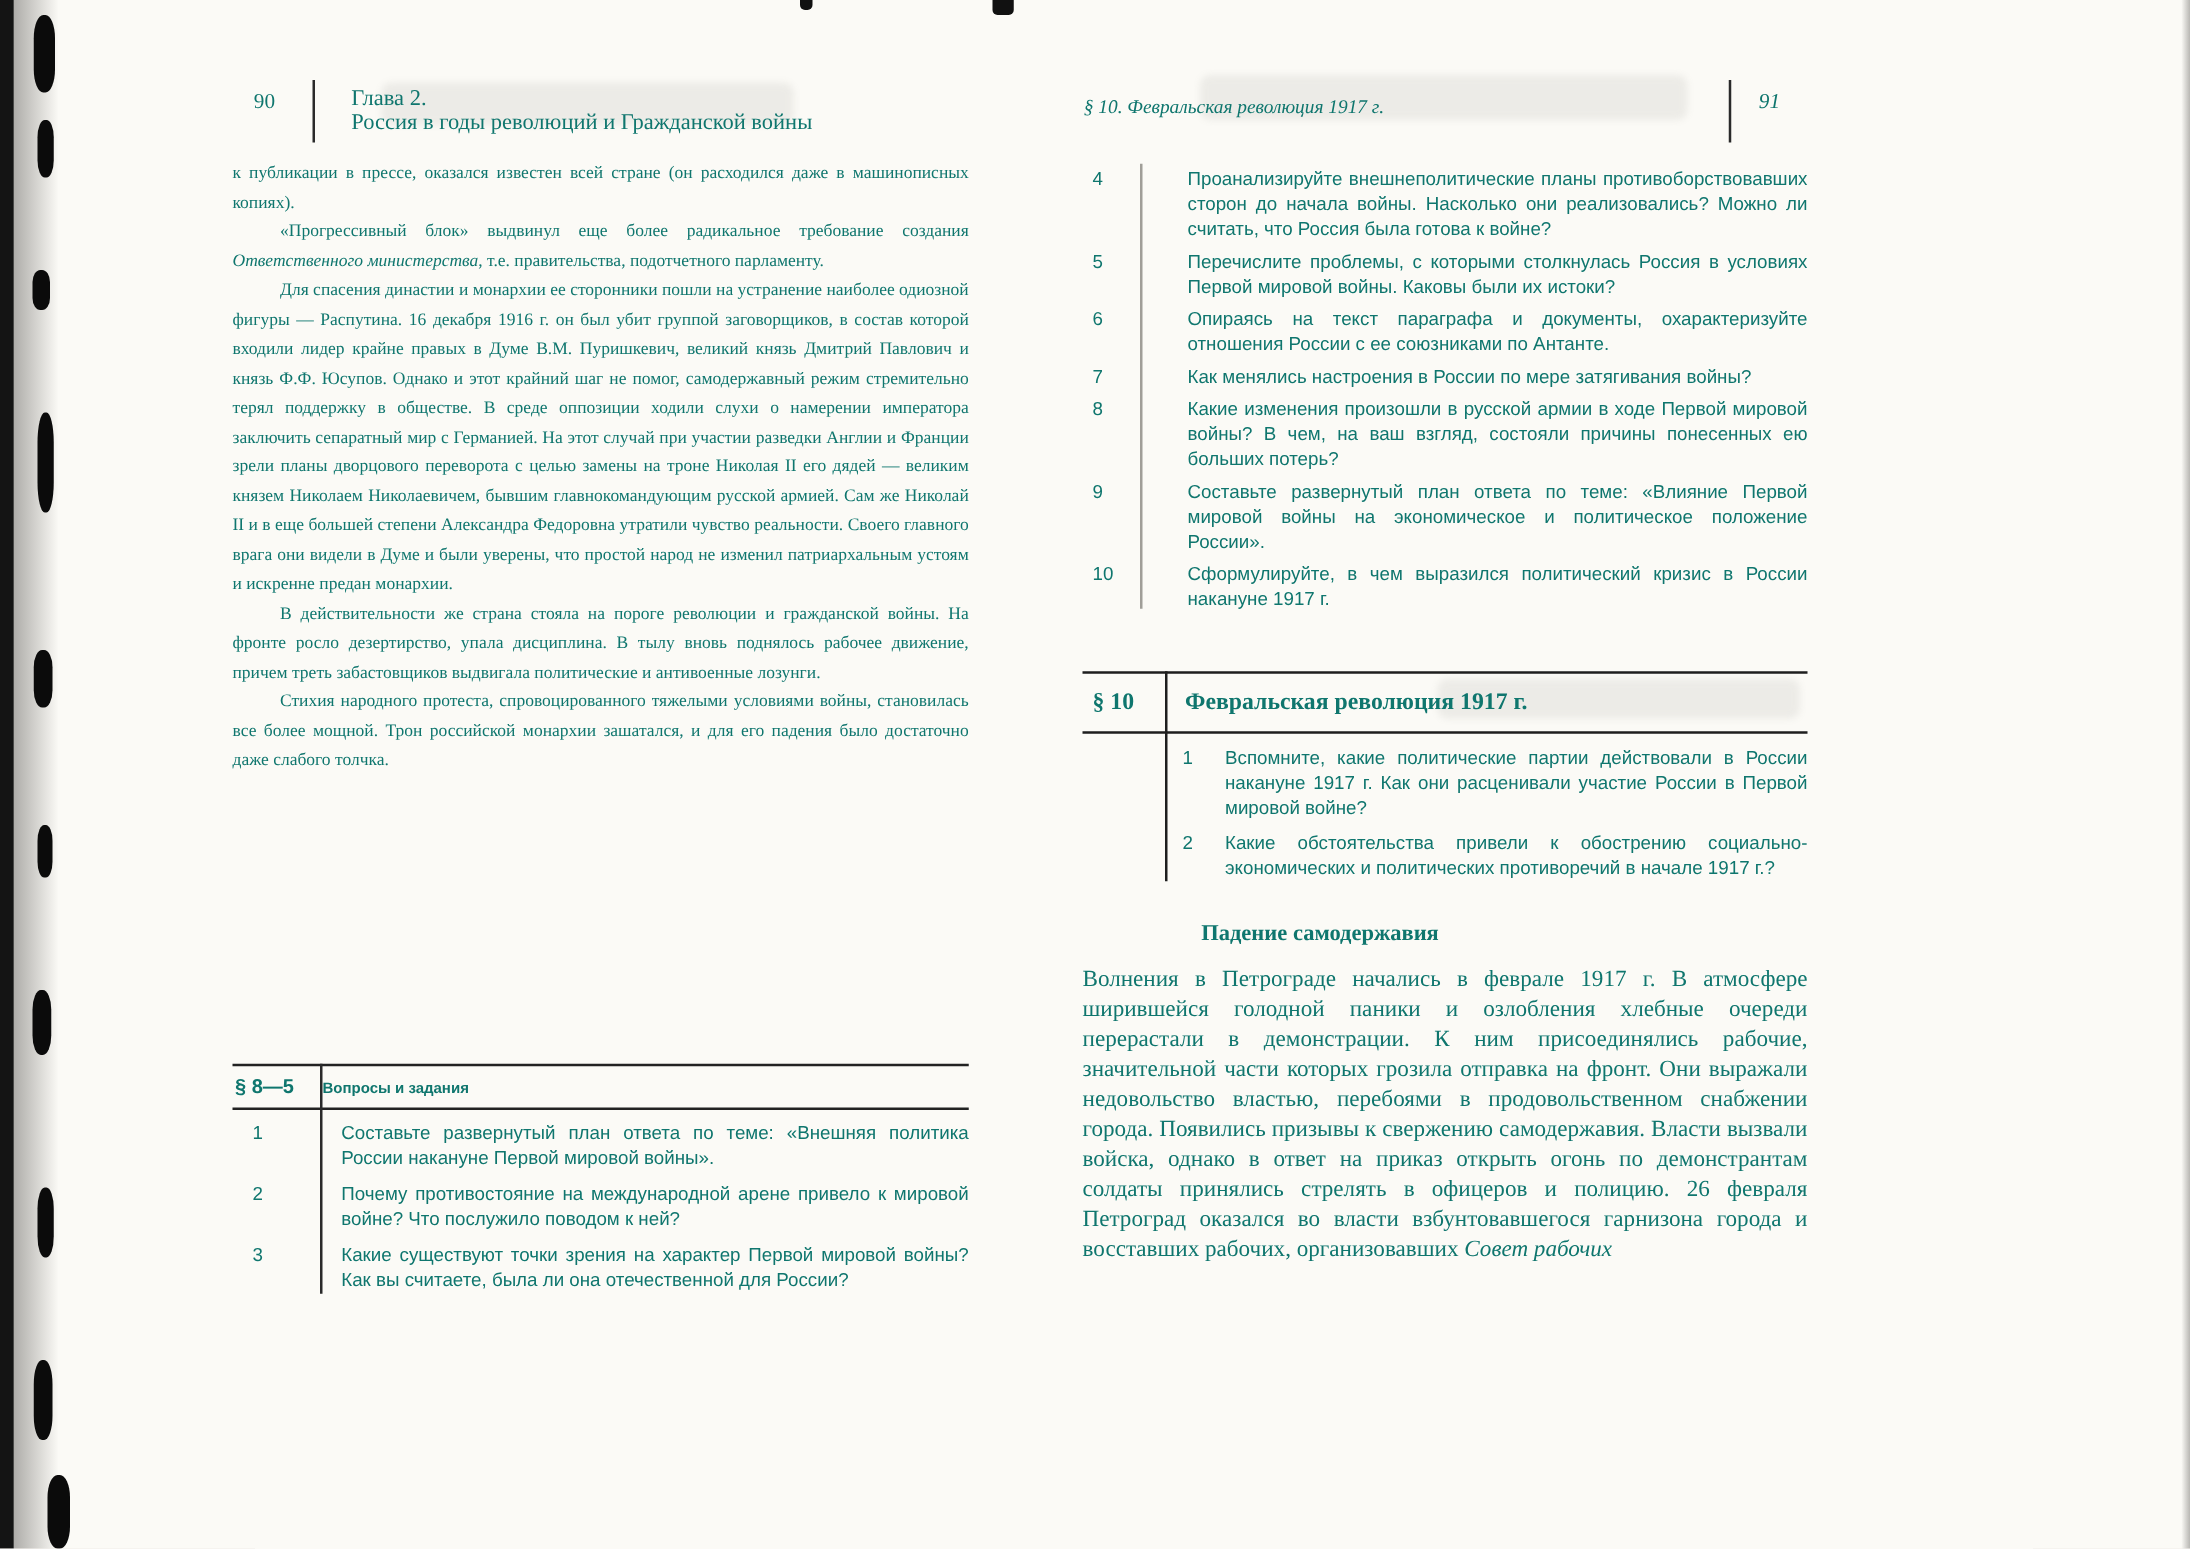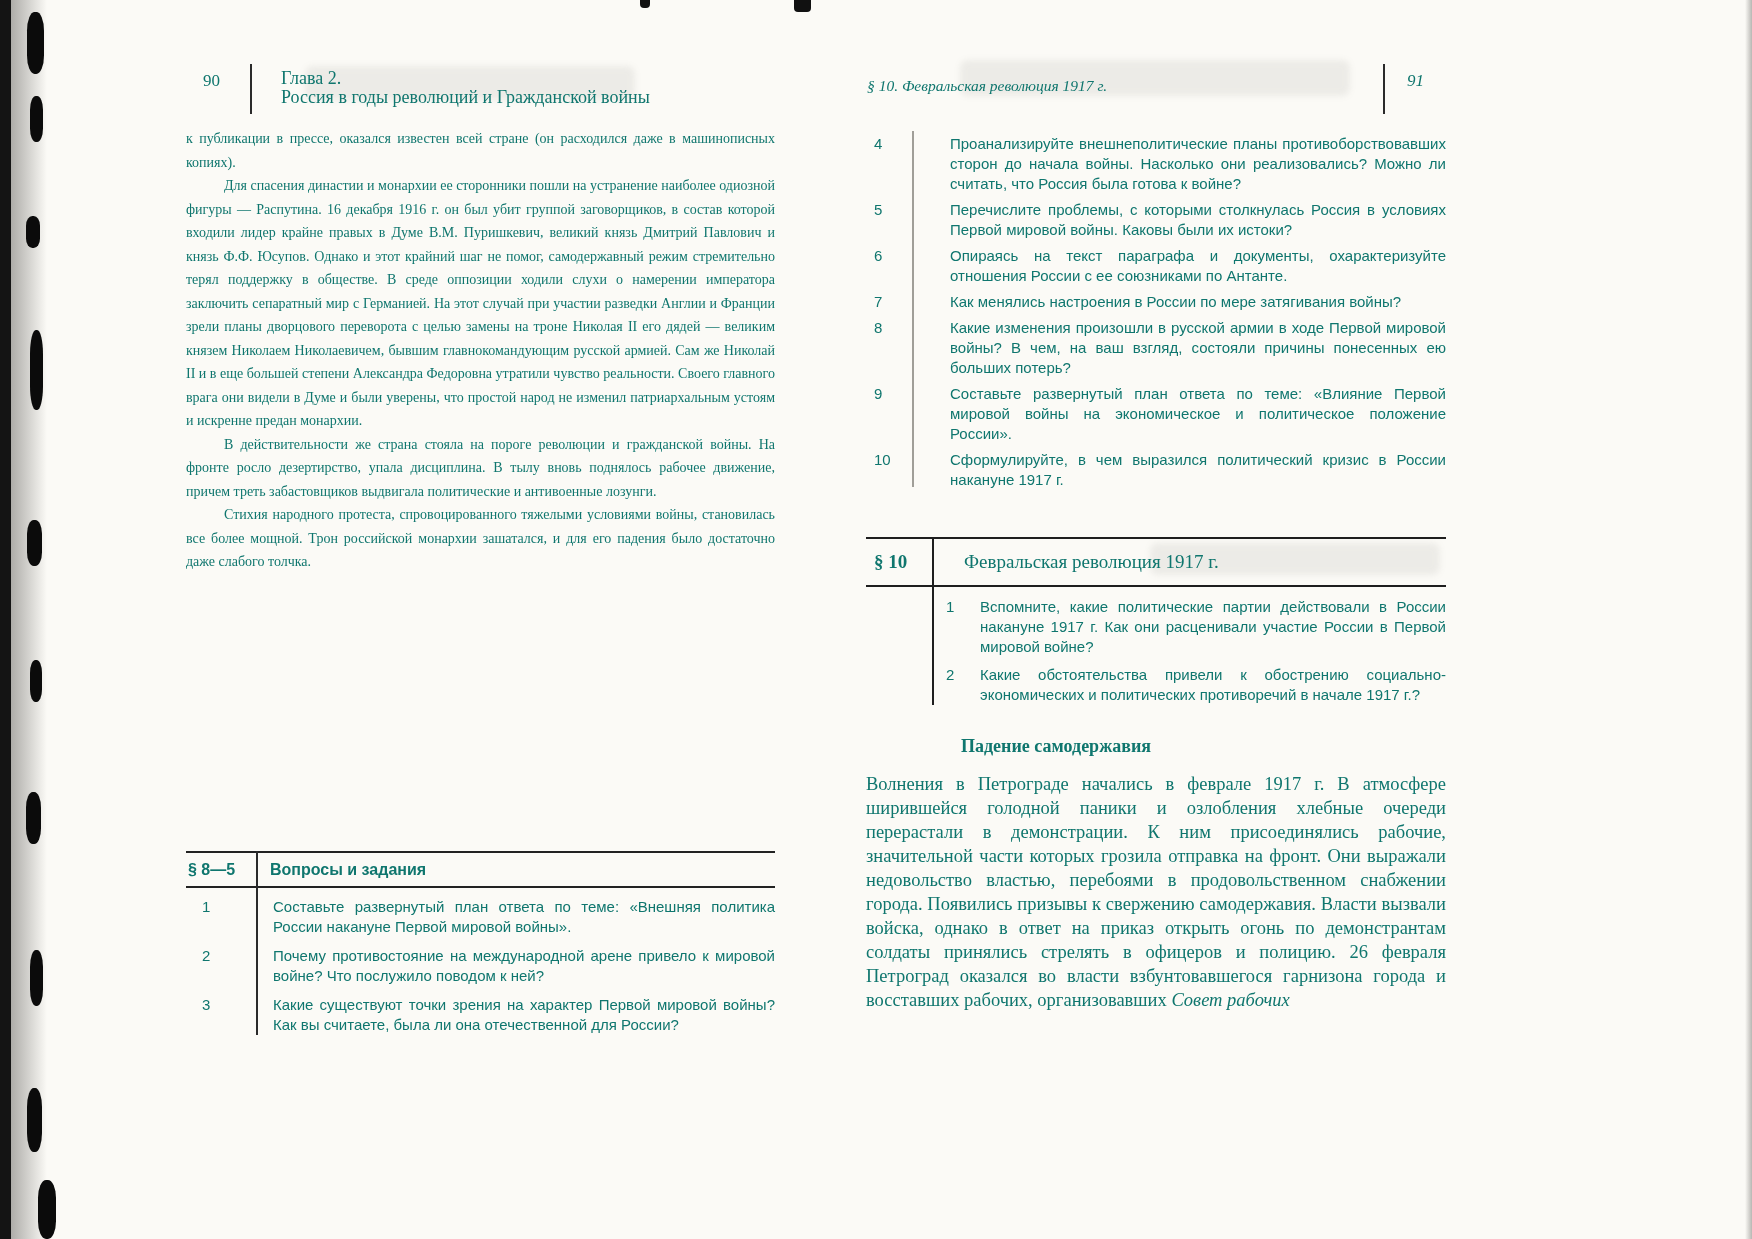--- a/index.html
+++ b/index.html
@@ -39,41 +39,41 @@
     font-size:14px;line-height:23.5px;text-align:justify;}
   .rp-body{position:absolute;left:866px;top:762px;width:580px;
     font-size:18.5px;line-height:24px;text-align:justify;margin-top:10px;}
 
   
   .lp-q{position:absolute;left:186px;top:851px;width:589px;}
   .q-vline{position:absolute;left:70px;top:0;bottom:0;width:1.5px;background:#2a2a2a;}
   .q-head{display:flex;align-items:center;height:33px;
     border-top:2px solid #222;border-bottom:2px solid #222;}
   .q-label{width:70px;font-family:"Liberation Sans",sans-serif;font-weight:bold;font-size:16px;padding-left:2px;box-sizing:border-box;}
-  .q-title{padding-left:2px;font-family:"Liberation Sans",sans-serif;font-weight:bold;font-size:16px;margin-left:12px;}
+  .q-title{padding-left:2px;font-family:"Liberation Sans",sans-serif;font-weight:bold;font-size:12px;}
   .q-item{display:flex;margin-top:9px;font-family:"Liberation Sans",sans-serif;
     font-size:15px;line-height:20px;}
   .q-num{width:70px;padding-left:16px;box-sizing:border-box;}
   .q-txt{flex:1;padding-left:17px;text-align:justify;}
 
   
   .rp-q{position:absolute;left:866px;top:128px;width:580px;}
   .rp-q .rp-vline{position:absolute;left:46px;top:3px;bottom:3px;width:1.5px;background:#a09e98;}
   .rp-q .q-item{margin-top:6px;}
   .rp-q .q-item:first-child{margin-top:0;}
   .rp-q .q-num{width:46px;padding-left:8px;}
   .rp-q .q-txt{padding-left:38px;}
 
   
   .rp-sec{position:absolute;left:866px;top:537px;width:580px;}
   .sec-vline{position:absolute;left:66px;top:0;bottom:0;width:2px;background:#1e1e1e;}
   .sec-head{display:flex;align-items:center;height:46px;
     border-top:2.5px solid #1e1e1e;border-bottom:2.5px solid #1e1e1e;}
   .sec-label{width:66px;font-weight:bold;font-size:19px;padding-left:8px;box-sizing:border-box;}
-  .sec-title{padding-left:32px;font-weight:normal;font-size:19px;}
+  .sec-title{padding-left:16px;font-weight:bold;font-size:19px;}
   .intro{margin-left:66px;padding-top:10px;}
   .intro .q-item{margin-top:8px;}
   .intro .q-item:first-child{margin-top:0;}
   .intro .q-num{width:48px;padding-left:14px;}
   .intro .q-txt{padding-left:0;}
 
   .rp-sub{position:absolute;left:866px;top:736px;width:380px;text-align:center;
     font-weight:bold;font-size:18px;}
 </style>
 </head>
@@ -104,20 +104,21 @@
     <div class="lp-num">90</div>
     <div class="head-rule"></div>
     <div class="lp-chap">
       <div>Глава 2.</div>
       <div>Россия в годы революций и Гражданской войны</div>
     </div>
   </header>
 
   <div class="lp-body body-col">
     <p class="cont">к публикации в прессе, оказался известен всей стране (он расходился даже в машинописных копиях).</p>
+    <p><span>«Прогрессивный блок» выдвинул еще более радикальное требование создания </span><i>Ответственного министерства</i><span>, т.е. правительства, подотчетного парламенту.</span></p>
     <p>Для спасения династии и монархии ее сторонники пошли на устранение наиболее одиозной фигуры — Распутина. 16 декабря 1916 г. он был убит группой заговорщиков, в состав которой входили лидер крайне правых в Думе В.М. Пуришкевич, великий князь Дмитрий Павлович и князь Ф.Ф. Юсупов. Однако и этот крайний шаг не помог, самодержавный режим стремительно терял поддержку в обществе. В среде оппозиции ходили слухи о намерении императора заключить сепаратный мир с Германией. На этот случай при участии разведки Англии и Франции зрели планы дворцового переворота с целью замены на троне Николая II его дядей — великим князем Николаем Николаевичем, бывшим главнокомандующим русской армией. Сам же Николай II и в еще большей степени Александра Федоровна утратили чувство реальности. Своего главного врага они видели в Думе и были уверены, что простой народ не изменил патриархальным устоям и искренне предан монархии.</p>
     <p>В действительности же страна стояла на пороге революции и гражданской войны. На фронте росло дезертирство, упала дисциплина. В тылу вновь поднялось рабочее движение, причем треть забастовщиков выдвигала политические и антивоенные лозунги.</p>
     <p>Стихия народного протеста, спровоцированного тяжелыми условиями войны, становилась все более мощной. Трон российской монархии зашатался, и для его падения было достаточно даже слабого толчка.</p>
   </div>
 
   <section class="lp-q">
     <div class="q-vline"></div>
     <div class="q-head">
       <div class="q-label">§ 8—5</div>
       <div class="q-title">Вопросы и задания</div>

